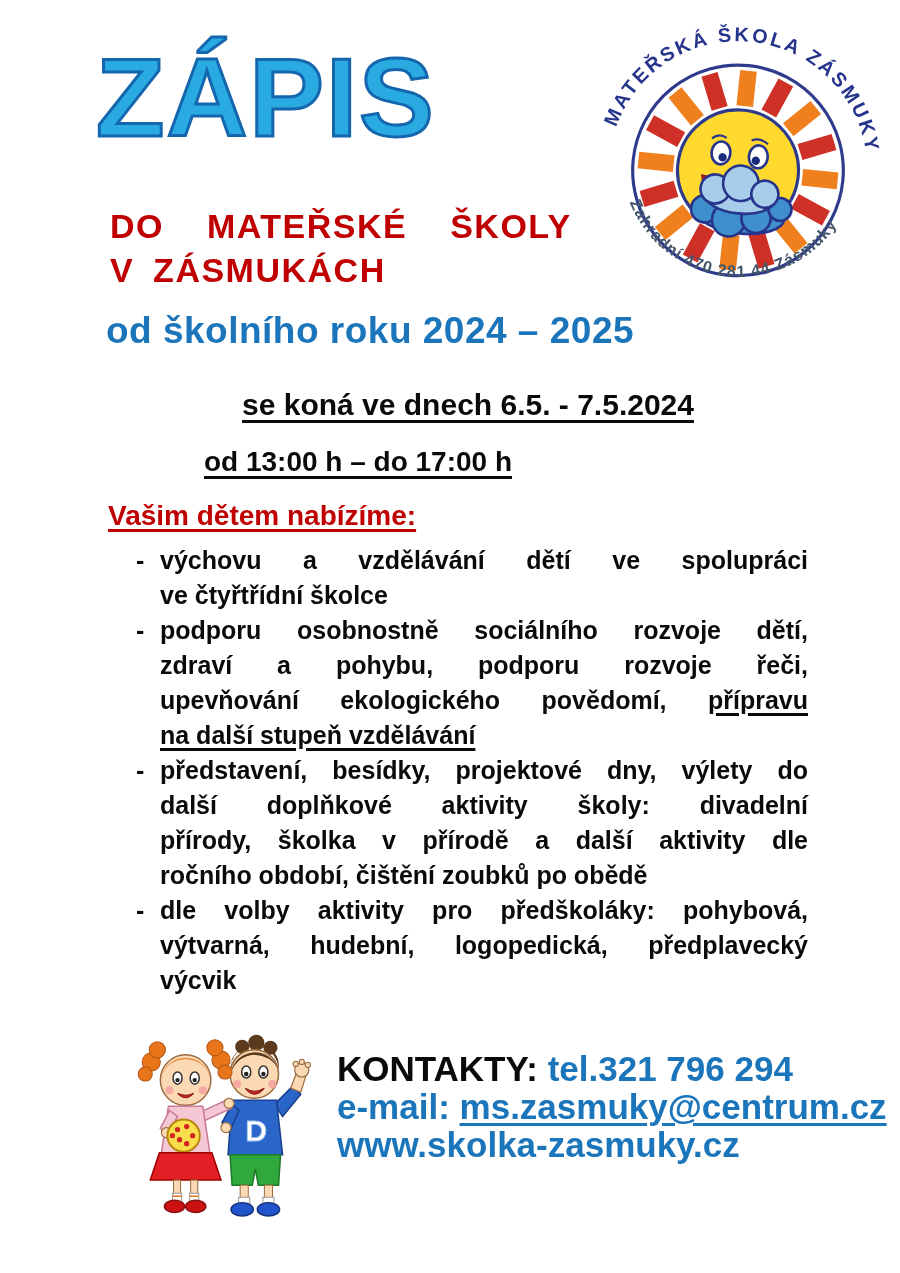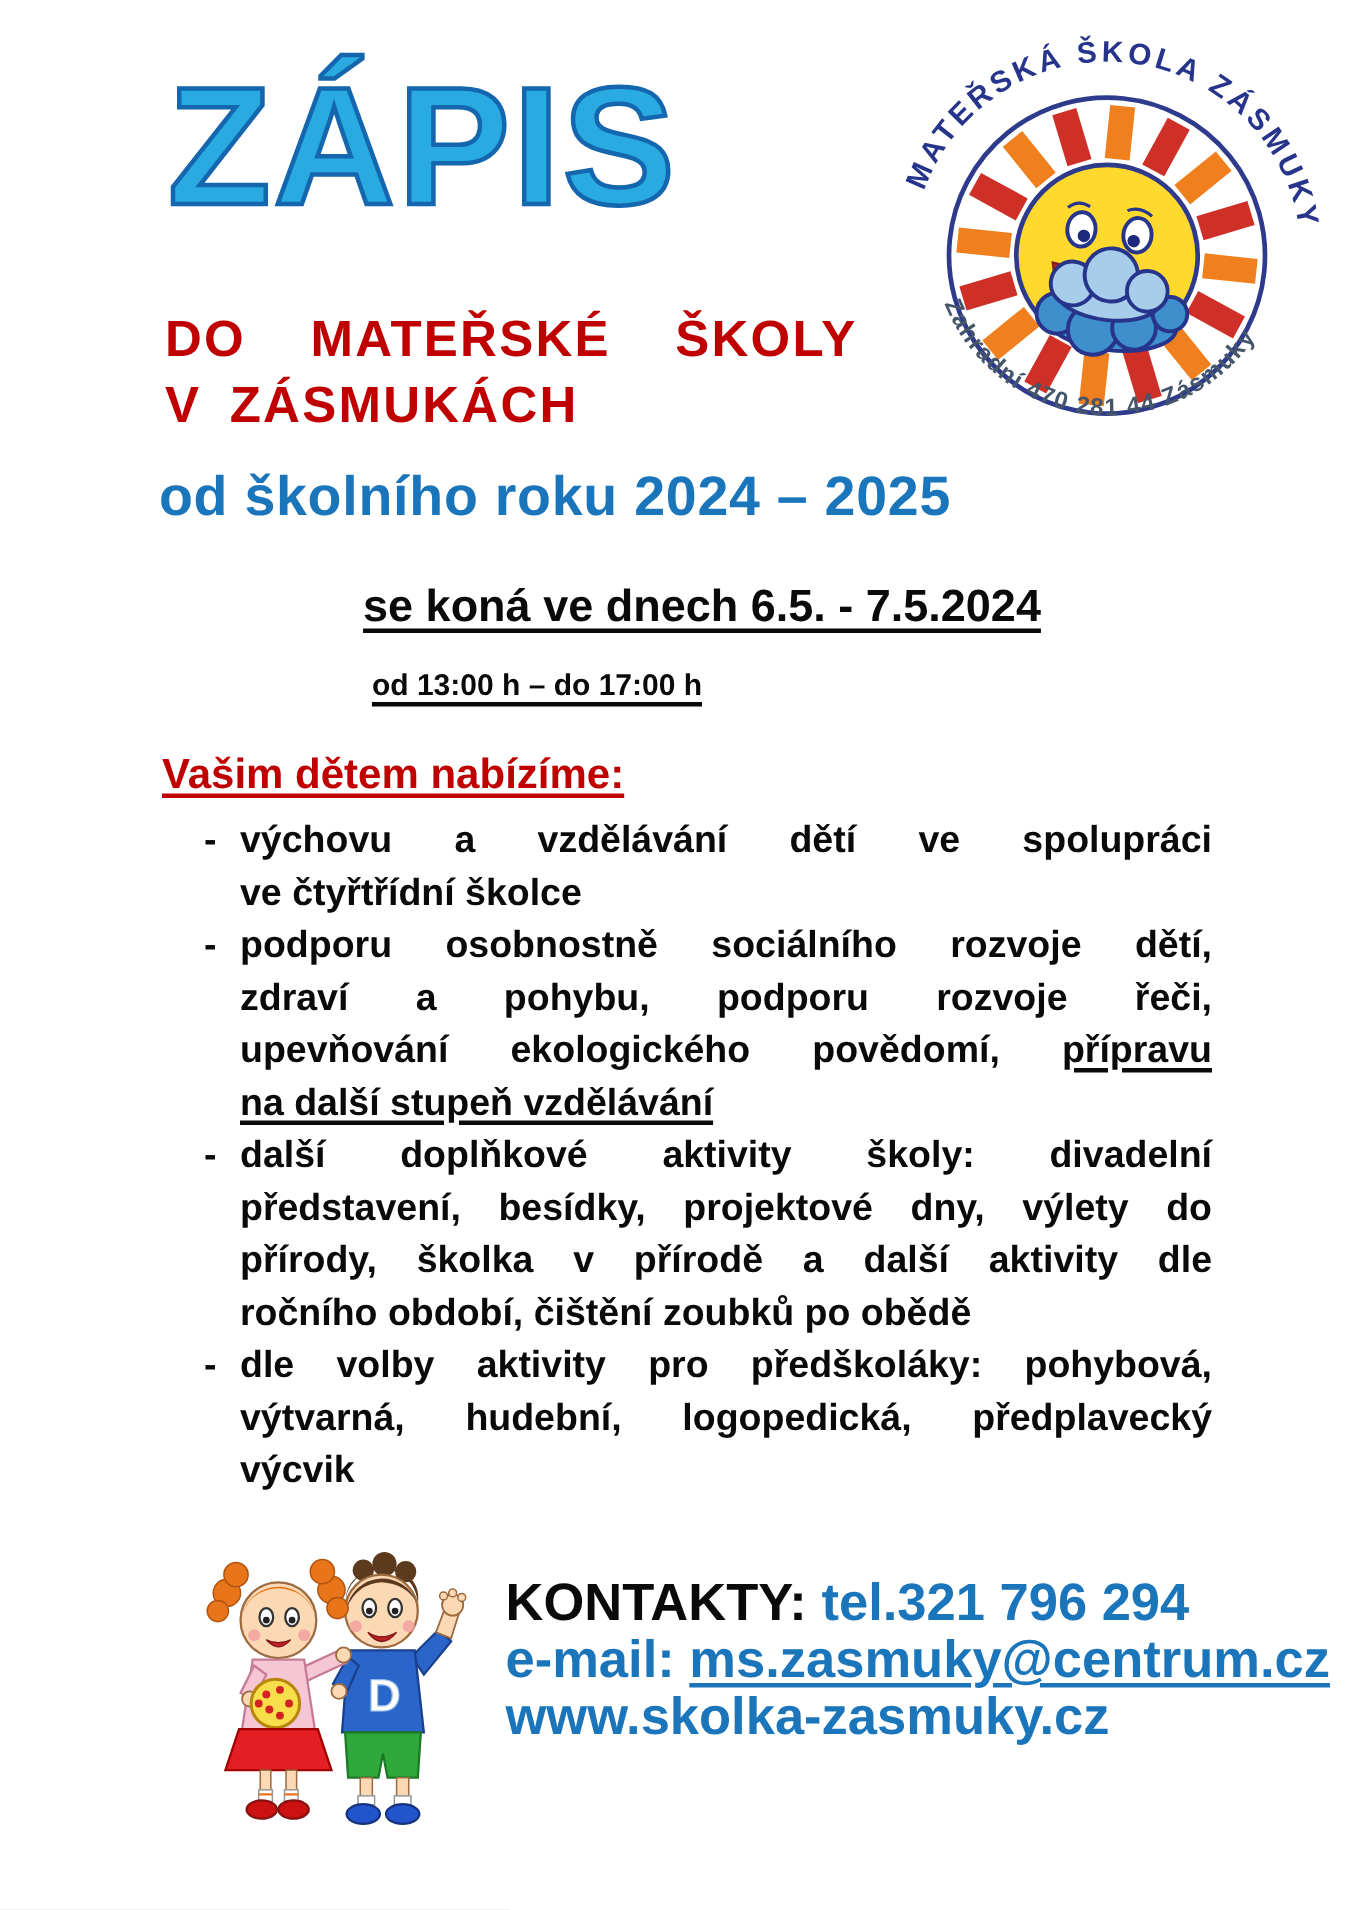--- a/index.html
+++ b/index.html
@@ -7,21 +7,21 @@
     --blue:#1B75BB; --black:#0A0A0A;
   }
   *{margin:0;padding:0;box-sizing:border-box;}
   html,body{background:#e8e8e8;}
   .page{
     position:relative;width:900px;height:1273px;background:#ffffff;
     font-family:"Liberation Sans","DejaVu Sans",sans-serif;
     overflow:hidden;margin:0 auto;
   }
   .main-title{
-    position:absolute;left:112px;top:42px;
+    position:absolute;left:96px;top:42px;
     font-size:112px;font-weight:700;line-height:1;
     color:var(--cyan);
     -webkit-text-stroke:3px var(--cyan_stroke);
     letter-spacing:2px;
   }
   .logo-wrap{position:absolute;left:592px;top:14px;width:292px;height:292px;}
   .subtitle{
     position:absolute;left:110px;top:204px;
     color:var(--red);font-weight:700;font-size:34px;line-height:44px;
     letter-spacing:1.5px;
@@ -31,21 +31,21 @@
   .school-year{
     position:absolute;left:0;top:310px;width:740px;text-align:center;
     color:var(--blue);font-weight:700;font-size:37px;letter-spacing:0.5px;
   }
   .dates-line{
     position:absolute;left:0;top:388px;width:900px;text-align:center;
     color:var(--black);font-weight:700;font-size:30px;padding-left:36px;
   }
   .hours-line{
     position:absolute;left:0;top:446px;width:716px;text-align:center;
-    color:var(--black);font-weight:700;font-size:20px;
+    color:var(--black);font-weight:700;font-size:28px;
   }
   .uline{
     text-decoration:underline;
     text-decoration-thickness:3px;
     text-underline-offset:5px;
   }
   .offers-heading{
     position:absolute;left:108px;top:500px;
     color:var(--red);font-weight:700;font-size:28px;
   }
@@ -176,22 +176,22 @@
         <div class="offer-body">
           <div class="offer-line justify"><span>podporu osobnostně sociálního rozvoje dětí,</span></div>
           <div class="offer-line justify"><span>zdraví a pohybu, podporu rozvoje řeči,</span></div>
           <div class="offer-line justify"><span>upevňování ekologického povědomí, </span><span class="u">přípravu</span></div>
           <div class="offer-line"><span class="u">na další stupeň vzdělávání</span></div>
         </div>
       </li>
       <li class="offer-item">
         <span class="offer-marker">-</span>
         <div class="offer-body">
+          <div class="offer-line justify"><span>představení, besídky, projektové dny, výlety do</span></div>
           <div class="offer-line justify"><span>další doplňkové aktivity školy: divadelní</span></div>
-          <div class="offer-line justify"><span>představení, besídky, projektové dny, výlety do</span></div>
           <div class="offer-line justify"><span>přírody, školka v přírodě a další aktivity dle</span></div>
           <div class="offer-line"><span>ročního období, čištění zoubků po obědě</span></div>
         </div>
       </li>
       <li class="offer-item">
         <span class="offer-marker">-</span>
         <div class="offer-body">
           <div class="offer-line justify"><span>dle volby aktivity pro předškoláky: pohybová,</span></div>
           <div class="offer-line justify"><span>výtvarná, hudební, logopedická, předplavecký</span></div>
           <div class="offer-line"><span>výcvik</span></div>

